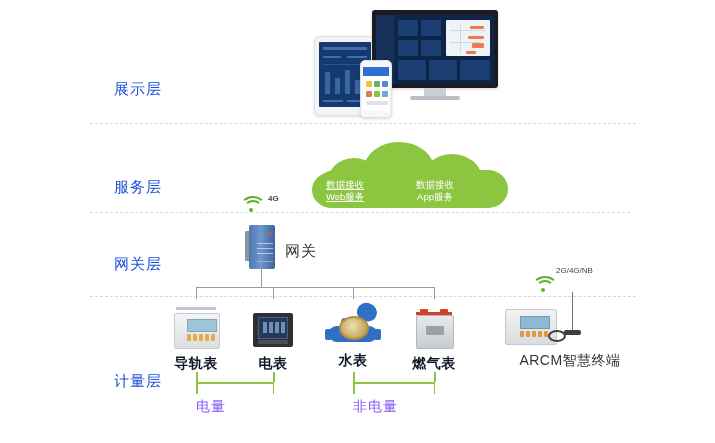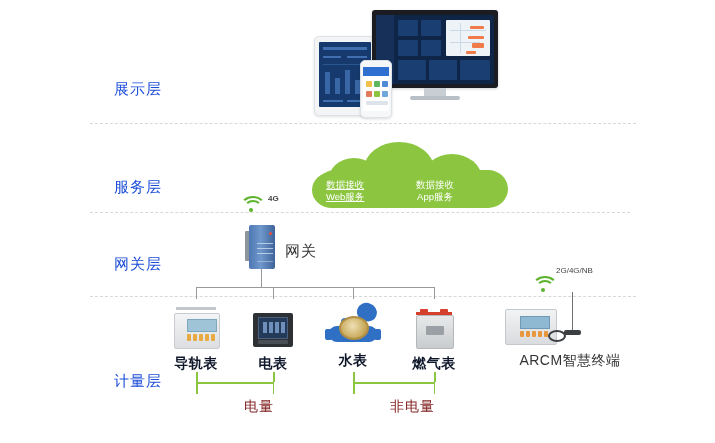--- a/index.html
+++ b/index.html
@@ -218,21 +218,21 @@
     position:absolute;left:500px;top:352px;width:140px;text-align:center;
     font-size:14px;color:#333;letter-spacing:.5px;white-space:nowrap;
   }
 
   
   .brk{position:absolute;}
   .brk .bv{position:absolute;width:1.5px;background:#8cc641;}
   .brk .bh{position:absolute;height:1.5px;background:#8cc641;left:0;right:0;}
   .brk-stub{position:absolute;width:1.5px;background:#8cc641;}
   .brk-label{
-    position:absolute;font-size:14px;color:#7f1d1d;letter-spacing:1px;text-align:right;white-space:nowrap;
+    position:absolute;font-size:14px;color:#8b5cf6;letter-spacing:1px;text-align:left;white-space:nowrap;
   }
 </style>
 </head>
 <body>
 
 <div class="layer-label" style="left:114px;top:80px;">展示层</div>
 <div class="layer-label" style="left:114px;top:178px;">服务层</div>
 <div class="layer-label" style="left:114px;top:255px;">网关层</div>
 <div class="layer-label" style="left:114px;top:328px;margin-top:44px;">计量层</div>
 

